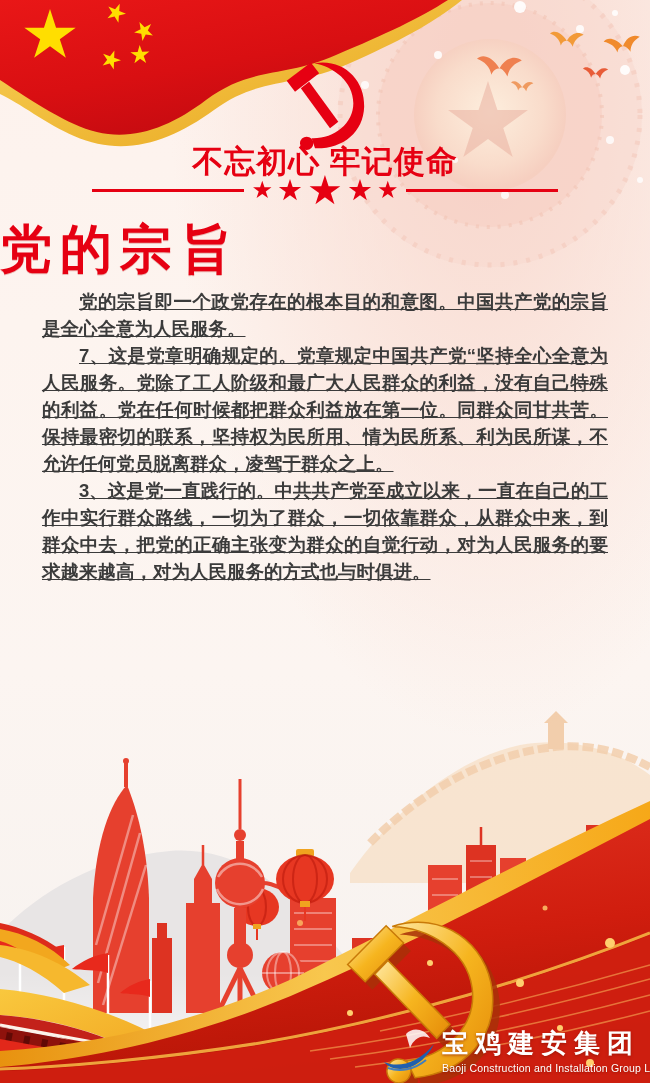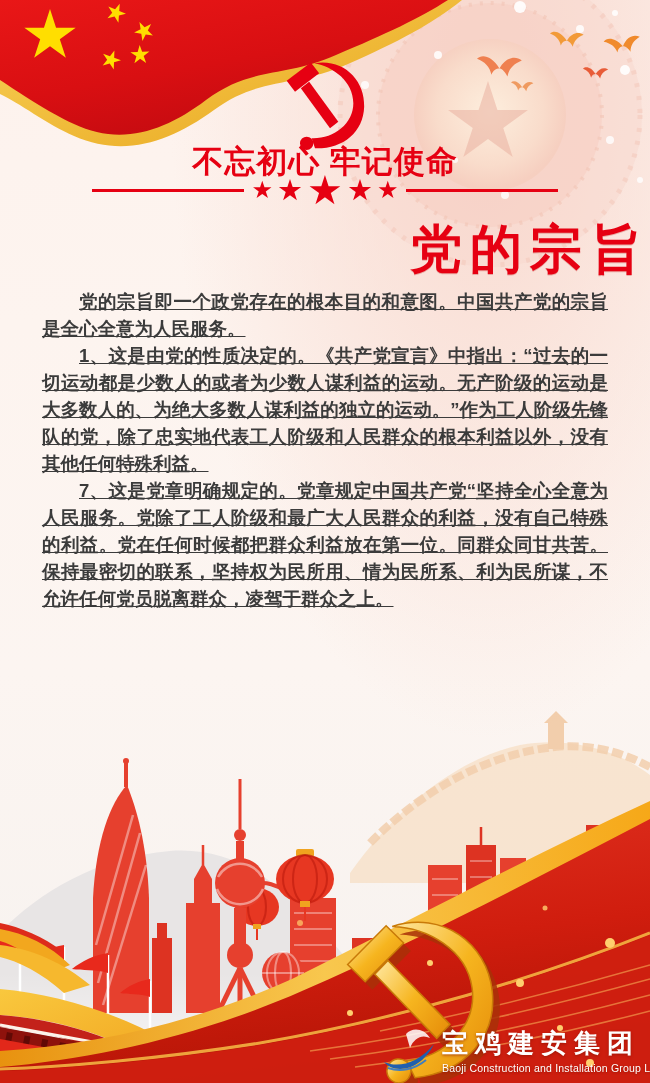--- a/index.html
+++ b/index.html
@@ -17,21 +17,21 @@
     font-size:31px;font-weight:bold;color:#e60012;letter-spacing:1px;
   }
   .divider{
     left:0;right:0;top:170px;height:40px;
     display:flex;align-items:center;justify-content:center;gap:8px;
   }
   .divider .line{width:152px;height:3px;background:#e60012;}
   .divider .stars{display:flex;align-items:center;gap:4px;color:#e60012;line-height:1;}
   .star-s{font-size:24px;} .star-m{font-size:29px;} .star-l{font-size:40px;}
   .page-title{
-    left:0;right:0;top:215px;text-align:right;
+    left:0;right:0;top:215px;text-align:left;
     font-size:52px;font-weight:bold;color:#e60012;letter-spacing:8px;
     text-shadow:0 1px 0 rgba(180,0,0,.25);
   }
   
   .body-text{
     left:42px;top:288px;width:566px;color:#3b3b3b;
     font-size:18.5px;line-height:27px;font-weight:600;
     text-align:justify;
     text-decoration:underline;
   }
@@ -148,22 +148,22 @@
       <span class="star-m">★</span>
       <span class="star-s">★</span>
     </div>
     <div class="line"></div>
   </div>
 
   <div class="abs page-title">党的宗旨</div>
 
   <div class="abs body-text">
     <p>党的宗旨即一个政党存在的根本目的和意图。中国共产党的宗旨是全心全意为人民服务。</p>
-    <p>1、这是由党的性质决定的。《共产党宣言》中指出：“过去的一切运动都是少数人的或者为少数人谋利益的运动。无产阶级的运动是大多数人的、为绝大多数人谋利益的独立的运动。”作为工人阶级先锋队的党，除了忠实地代表工人阶级和人民群众的根本利益以外，没有其他任何特殊利益。</p>
     <p>7、这是党章明确规定的。党章规定中国共产党“坚持全心全意为人民服务。党除了工人阶级和最广大人民群众的利益，没有自己特殊的利益。党在任何时候都把群众利益放在第一位。同群众同甘共苦。保持最密切的联系，坚持权为民所用、情为民所系、利为民所谋，不允许任何党员脱离群众，凌驾于群众之上。</p>
+    <p>3、这是党一直践行的。中共共产党至成立以来，一直在自己的工作中实行群众路线，一切为了群众，一切依靠群众，从群众中来，到群众中去，把党的正确主张变为群众的自觉行动，对为人民服务的要求越来越高，对为人民服务的方式也与时俱进。</p>
   </div>
 
   <svg class="abs" style="left:0;top:683px" width="650" height="400" viewBox="0 0 650 400">
     <defs>
       <linearGradient id="fog" x1="0" y1="0" x2="0" y2="1">
         <stop offset="0%" stop-color="#ffffff" stop-opacity="0"></stop>
         <stop offset="100%" stop-color="#ffffff" stop-opacity=".85"></stop>
       </linearGradient>
       <linearGradient id="roofgold" x1="0" y1="0" x2="1" y2="1">
         <stop offset="0%" stop-color="#f9c83e"></stop>

